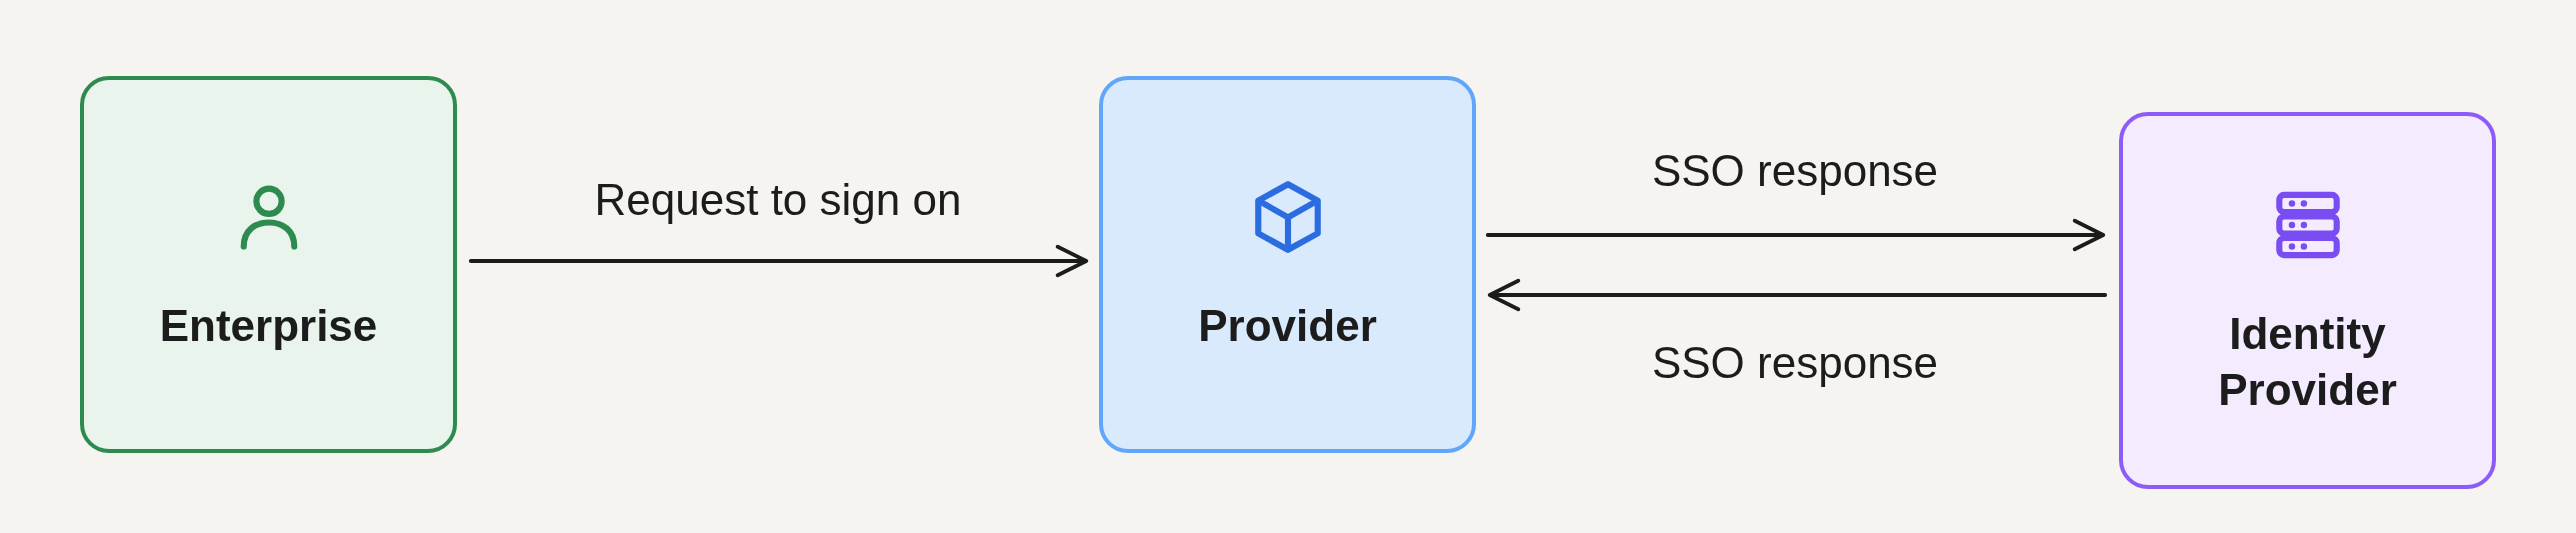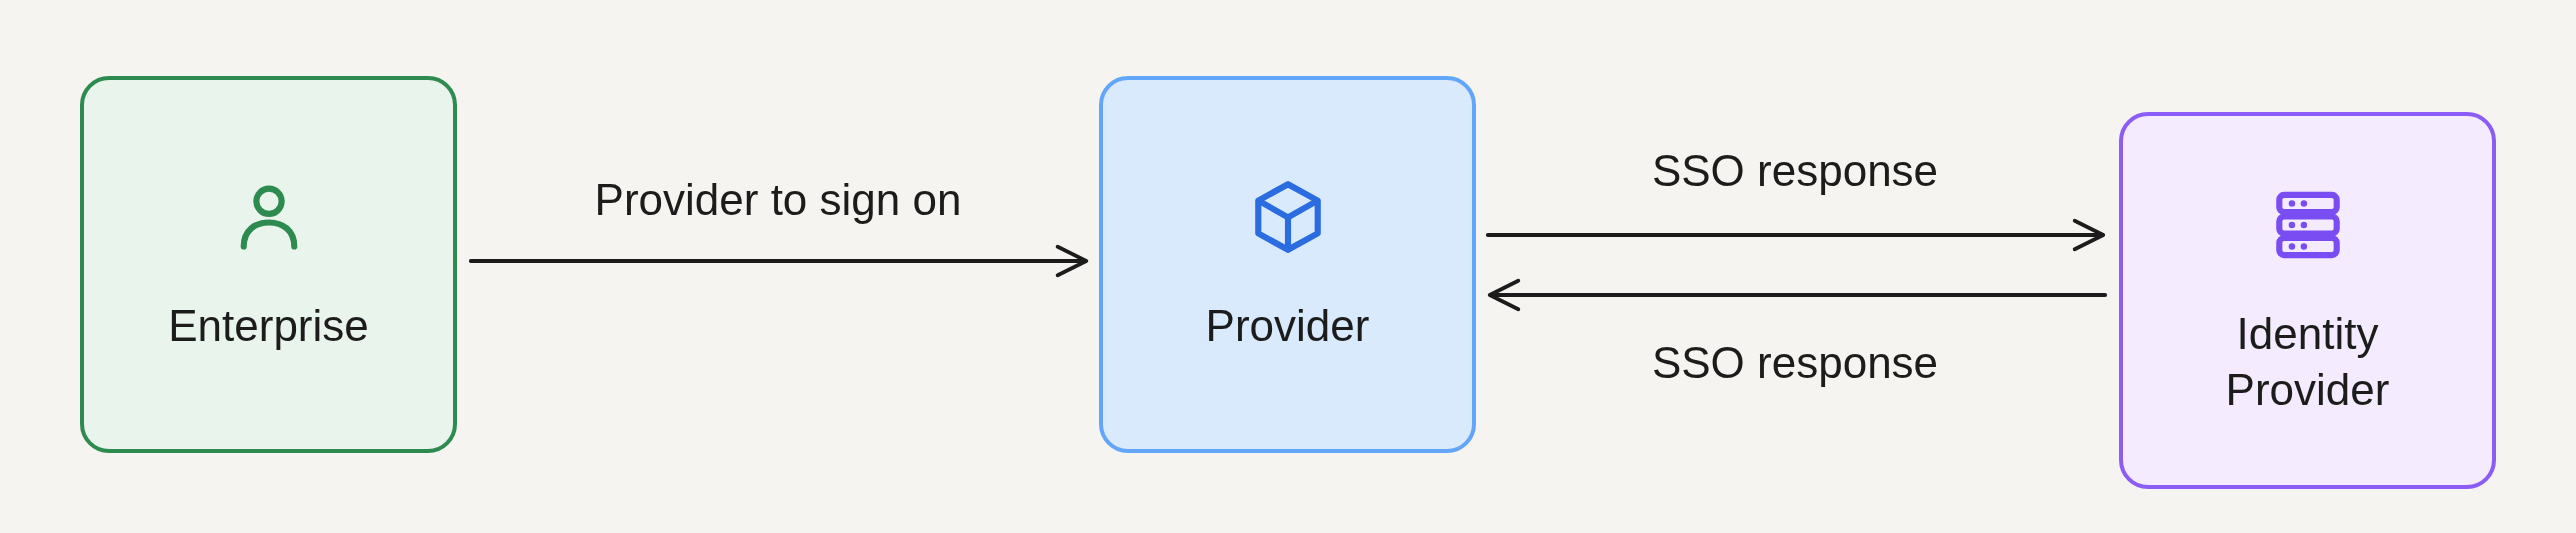--- a/index.html
+++ b/index.html
@@ -35,21 +35,21 @@
   }
   .node .icon{
     display:block;
     width:82px; height:82px;
     color:var(--icon,#333);
   }
   .node .icon svg{ width:100%; height:100%; display:block; }
   .node-label{
     font-size:44px;
     line-height:1.26;
-    font-weight:400;
+    font-weight:700;
     text-align:center;
     color:var(--ink);
   }
   .edge-label{
     position:absolute;
     transform:translate(-50%,-50%);
     font-size:44px;
     font-weight:500;
     white-space:nowrap;
     color:var(--ink);
@@ -103,21 +103,21 @@
         <circle cx="7.3" cy="18.3" r="0.95" fill="currentColor" stroke="none"></circle>
         <circle cx="10.8" cy="18.3" r="0.95" fill="currentColor" stroke="none"></circle>
       </svg>
     </span>
     <div class="node-label">
       <div>Identity</div>
       <div>Provider</div>
     </div>
   </div>
 
-  <div class="edge-label" style="left:778px; top:200px">Provider to sign on</div>
+  <div class="edge-label" style="left:778px; top:200px">Request to sign on</div>
   <div class="edge" style="left:467px; top:240px">
     <svg width="625" height="42" viewBox="0 0 656 44" fill="none" stroke="currentColor" stroke-width="4" stroke-linecap="round" stroke-linejoin="round">
       <line x1="4" y1="22" x2="645" y2="22"></line>
       <path d="M620 7 L650 22 L620 37"></path>
     </svg>
   </div>
 
   <div class="edge-label" style="left:1795px; top:171px">SSO response</div>
   <div class="edge" style="left:1484px; top:214px">
     <svg width="625" height="42" viewBox="0 0 656 44" fill="none" stroke="currentColor" stroke-width="4" stroke-linecap="round" stroke-linejoin="round">

